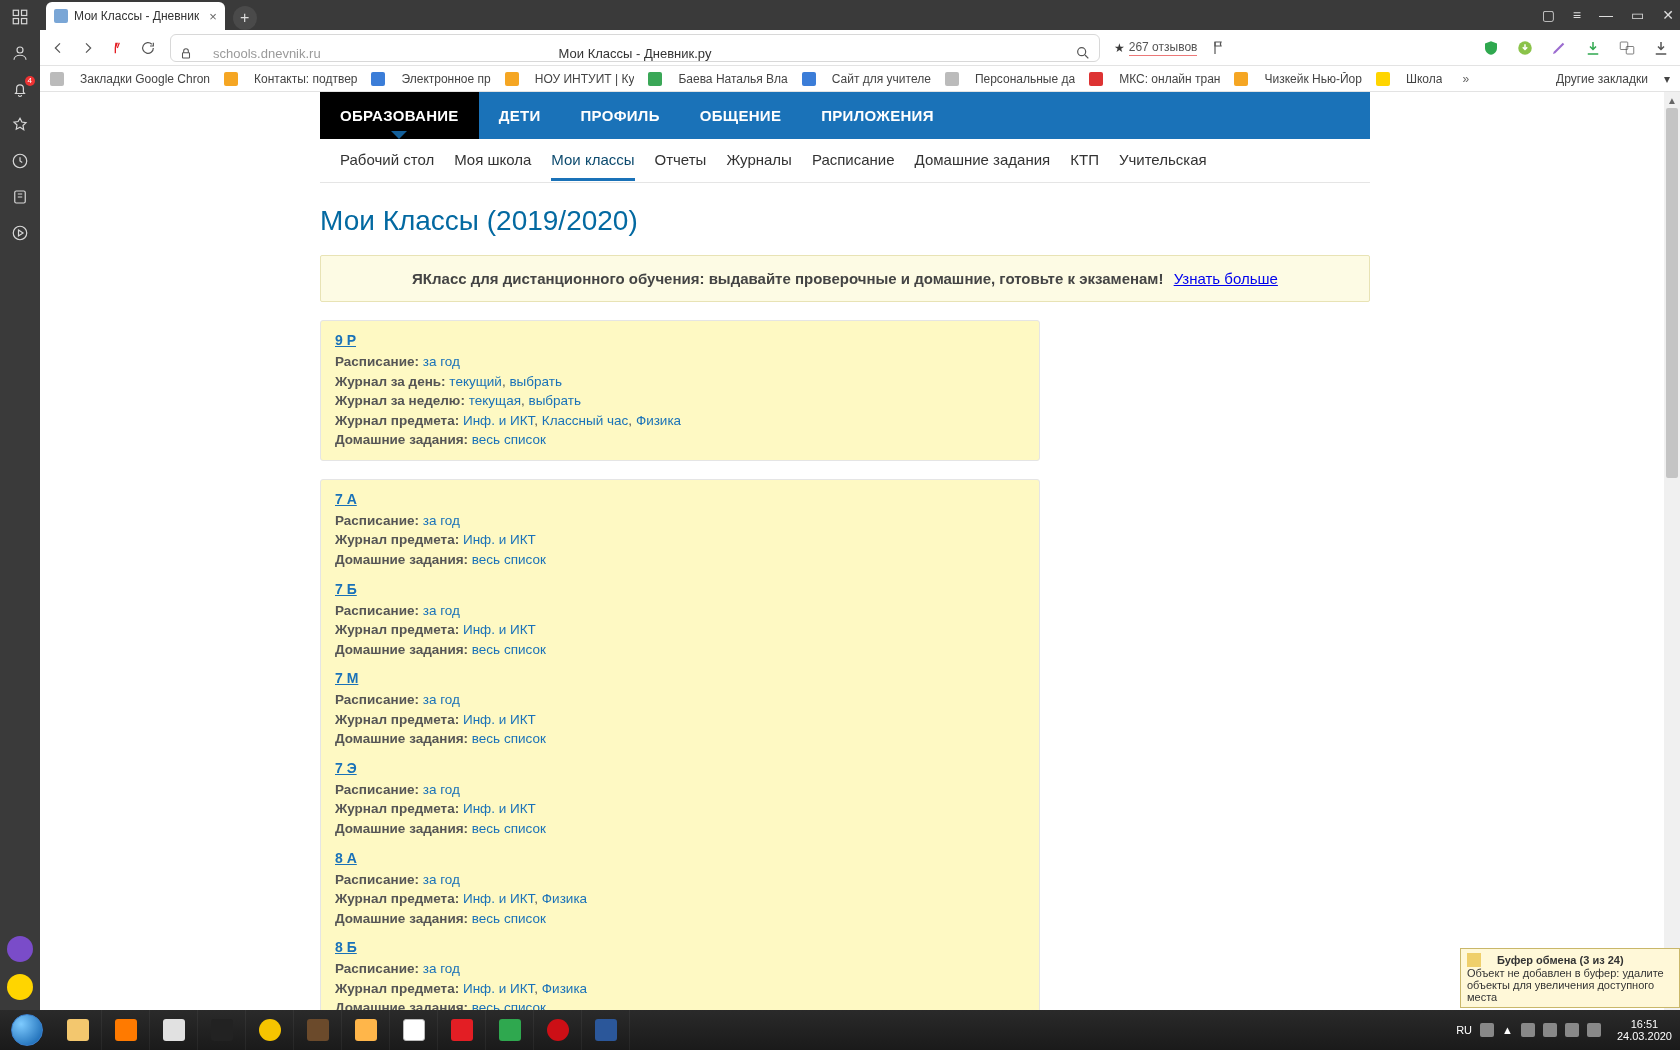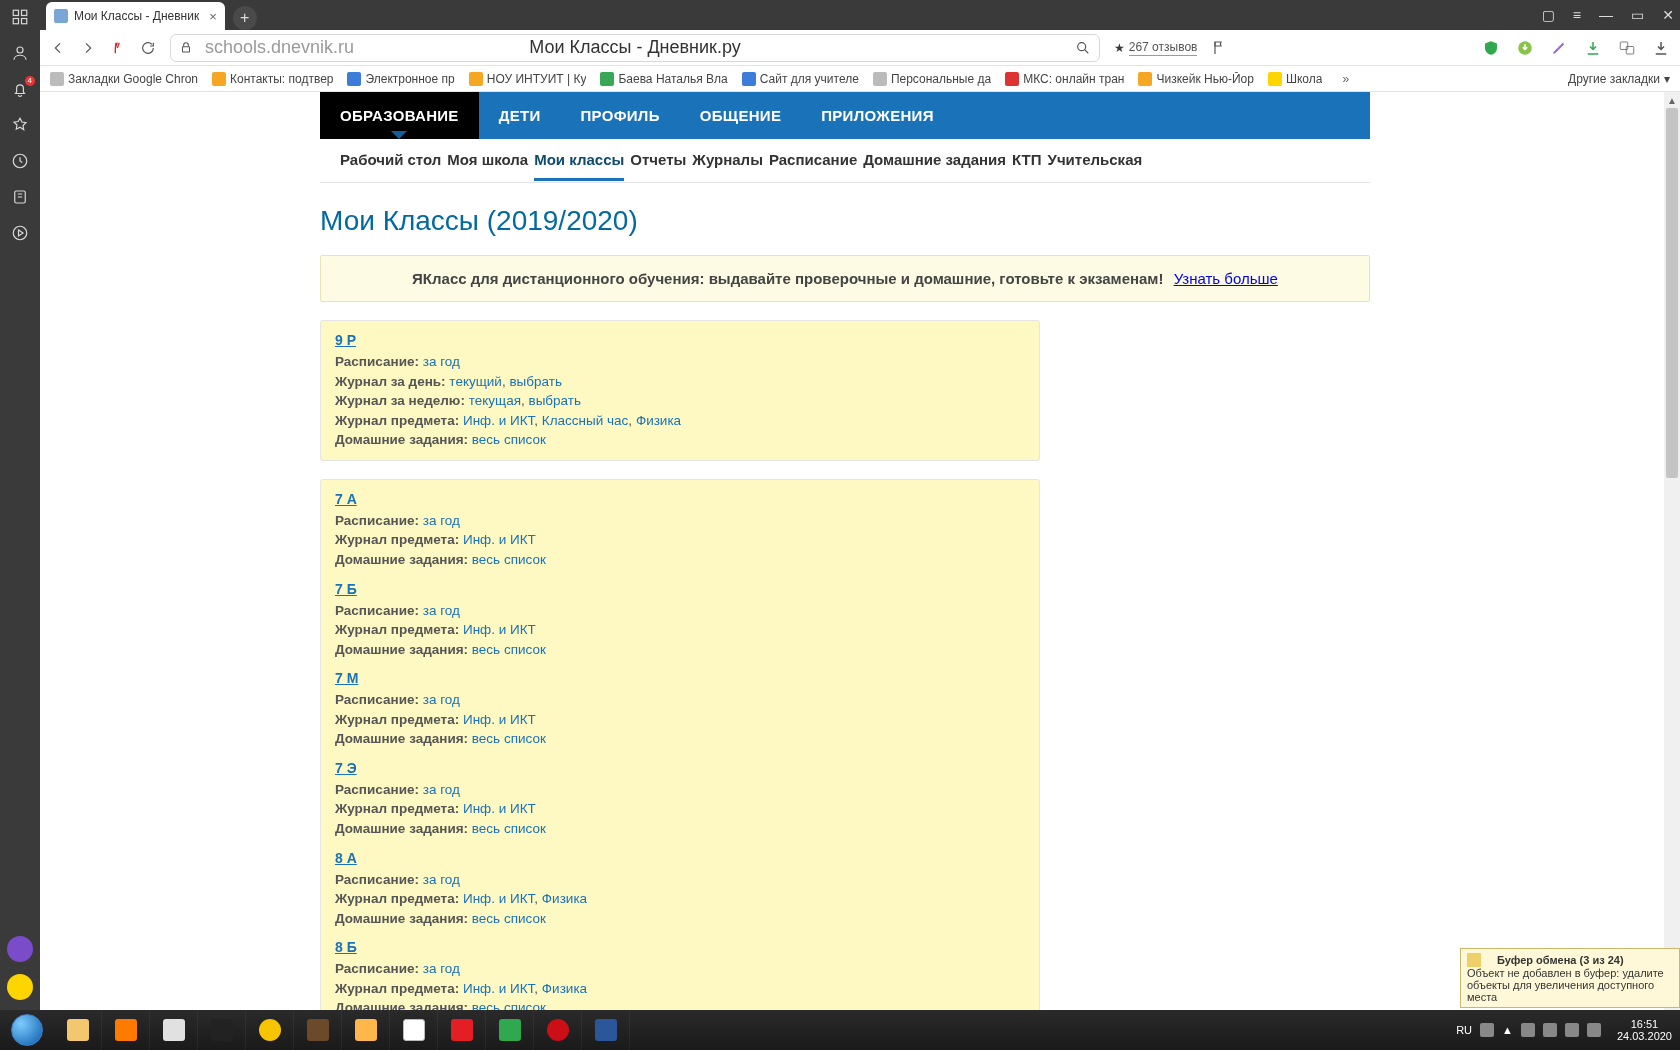--- a/index.html
+++ b/index.html
@@ -50,35 +50,35 @@
   .newtab { width:24px; height:24px; margin-left:8px; border-radius:50%; background:#4a4a4a;
             display:flex; align-items:center; justify-content:center; color:#ddd; font-size:16px; }
   .winctrls { position:absolute; right:6px; top:0; height:30px; display:flex; gap:18px; align-items:center; color:#ddd; }
   .winctrls span{font-size:14px;cursor:default;}
 
   .addrrow { position:absolute; left:40px; top:30px; right:0; height:36px; background:#fff;
              display:flex; align-items:center; padding:0 10px; gap:14px; border-bottom:1px solid #e3e3e3; }
   .navicon { width:16px; height:16px; display:flex; align-items:center; justify-content:center; color:#555; }
   .navicon svg{width:16px;height:16px;stroke:#555;fill:none;stroke-width:1.8;}
   .addrbar { flex: 0 0 930px; height:28px; border:1px solid #d8d8d8; border-radius:6px;
-             display:flex; align-items:center; padding:0 8px; gap:12px; font-size:18px; color:#888; position:relative; }
+             display:flex; align-items:flex-end; padding:0 8px; gap:20px; font-size:13px; color:#888; position:relative; }
   .addrbar .lock{width:14px;height:14px;}
   .addrbar .urltext{color:#9a9a9a;}
   .addrbar .centre-title{position:absolute; left:0; right:0; text-align:center; color:#333; pointer-events:none;}
   .addrbar .searchglass{margin-left:auto;}
   .reviews { display:flex; align-items:center; gap:4px; font-size:12px; color:#555; }
   .reviews .star{color:#3a3a3a;}
   .reviews .rtxt{border-bottom:1px solid rgba(224,30,30,0.6); padding-bottom:1px;}
   .addr-right { display:flex; gap:16px; align-items:center; margin-left:auto; }
   .xicon{ width:18px; height:18px; }
 
   .bmbar { position:absolute; left:40px; top:66px; right:0; height:26px; background:#fff;
            display:flex; align-items:center; gap:14px; padding:0 10px; font-size:12px; color:#444;
            border-bottom:1px solid #e3e3e3; }
-  .bmitem { display:flex; align-items:center; gap:4px; white-space:nowrap; overflow:hidden; }
+  .bmitem { display:flex; align-items:center; gap:16px; white-space:nowrap; overflow:hidden; }
   .bmitem .bfav{width:14px;height:14px;background:#bbb;border-radius:2px;flex:0 0 auto;}
   .bmitem.red .bfav{background:#d33;} .bmitem.blue .bfav{background:#3b7dd8;}
   .bmitem.orange .bfav{background:#f5a623;} .bmitem.green .bfav{background:#3aa757;}
   .bmitem.yellow .bfav{background:#ffd500;}
   .bmmore{margin-left:6px;color:#666;}
   .bm-other{margin-left:auto;}
 
   
   .viewport { position:absolute; left:40px; top:92px; right:0; bottom:0; background:#fff; overflow:hidden; }
   .vscroll { position:absolute; right:0; top:0; width:16px; height:100%; background:#f0f0f0; }
@@ -86,21 +86,21 @@
   .vscroll .arrow-down{position:absolute;bottom:0;width:100%;}
   .vscroll .thumb{position:absolute; left:2px; width:12px; background:#c4c4c4; border-radius:2px;}
 
   .page { width:1050px; margin-left:280px; }
   .navblue { height:47px; background:#1a72b8; display:flex; align-items:center; }
   .navblue .ntab { padding:0 20px; height:47px; display:flex; align-items:center; color:#fff;
                    font-size:15px; font-weight:600; letter-spacing:0.3px; position:relative; }
   .navblue .ntab.active { background:#000000; }
   .navblue .ntab.active::after{content:"";position:absolute;bottom:-8px;left:50%;transform:translateX(-50%);
     border:8px solid transparent;border-top-color:#135f9a;}
-  .subnav { height:44px; background:#fff; border-bottom:1px solid #e5e5e5; display:flex; align-items:center; padding:0 20px; gap:6px;font-weight:bold; }
+  .subnav { height:44px; background:#fff; border-bottom:1px solid #e5e5e5; display:flex; align-items:center; padding:0 20px; gap:20px; }
   .subnav .stab { font-size:15px; color:#333; padding:10px 0; border-bottom:3px solid transparent; }
   .subnav .stab.active { color:#0c4a6e; border-bottom-color:#1a72b8; }
 
   .page-title { font-size:28px; color:#0369a1; font-weight:400; padding:22px 0 18px 0; }
   .notice { background:#fdfbe4; border:1px solid #e8e3b5; border-radius:2px; padding:14px 16px;
             text-align:center; font-size:15px; color:#444; margin-bottom:18px; }
   .notice .nlink{ text-decoration:underline; margin-left:6px; }
   .class-card { background:#fef9c3; border:1px solid #e5e5e5; border-radius:3px; padding:10px 14px; margin-bottom:18px; width:720px; }
   .class-block { margin-bottom:10px; }
   .class-block:last-child{margin-bottom:0;}

